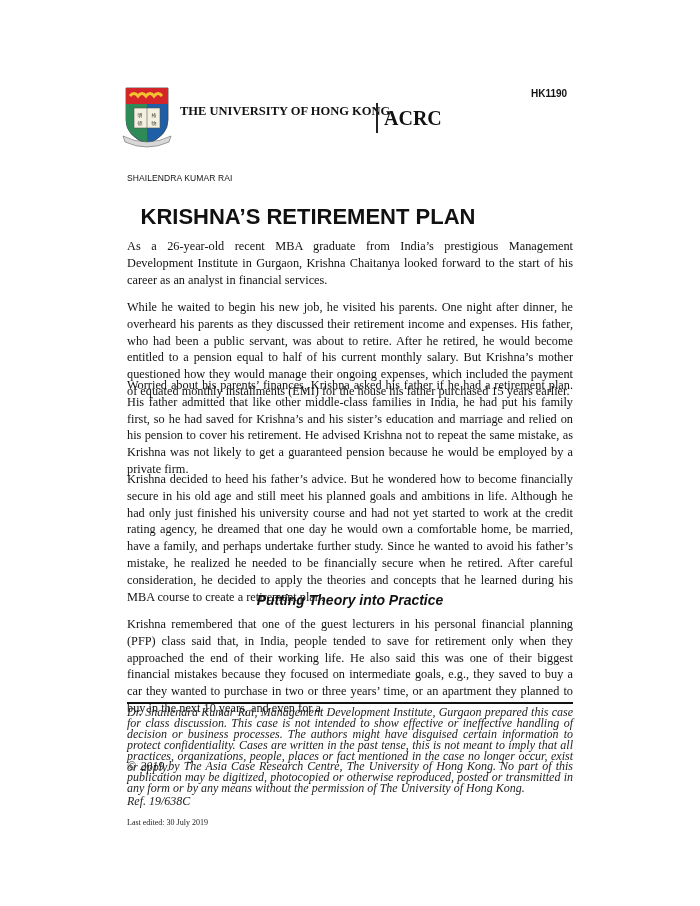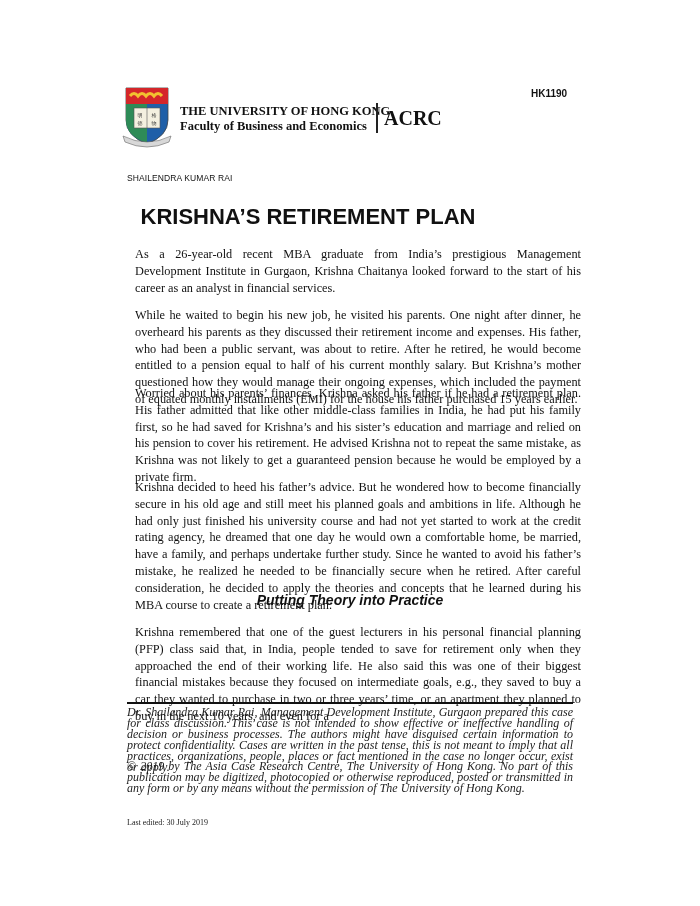--- a/index.html
+++ b/index.html
@@ -9,21 +9,21 @@
     .header { position: absolute; left: 122px; top: 86px; width: 480px; height: 62px; }
     .crest { position: absolute; left: 0; top: 0; width: 50px; height: 62px; }
     .univ-block { position: absolute; left: 58px; top: 18px; font-family: "Liberation Serif", serif; font-weight: bold; font-size: 12.5px; line-height: 15px; color: #111; white-space: nowrap; }
     .divider-v { position: absolute; left: 254px; top: 17px; width: 1.5px; height: 30px; background: #222; }
     .acrc { position: absolute; left: 262px; top: 18px; font-family: "Liberation Serif", serif; font-weight: bold; font-size: 20px; line-height: 28px; color: #111; }
     .code { position: absolute; left: 531px; top: 88px; font-family: "Liberation Sans", sans-serif; font-weight: bold; font-size: 10px; color: #111; }
 
     .author { position: absolute; left: 127px; top: 173px; font-family: "Liberation Sans", sans-serif; font-size: 8.5px; color: #111; letter-spacing: 0.1px; }
     .title { position: absolute; left: 0; width: 616px; top: 204px; text-align: center; font-family: "Liberation Sans", sans-serif; font-weight: bold; font-size: 22px; color: #111; }
 
-    .body-text { position: absolute; left: 127px; width: 446px; font-family: "Liberation Serif", serif; font-size: 12.3px; line-height: 16.8px; text-align: justify; color: #111; margin: 8px; }
+    .body-text { position: absolute; left: 127px; width: 446px; font-family: "Liberation Serif", serif; font-size: 12.3px; line-height: 16.8px; text-align: justify; color: #111; margin: 0; }
     .p1 { top: 238px; }
     .p2 { top: 299px; }
     .p3 { top: 377px; }
     .p4 { top: 471px; }
     .section-heading { position: absolute; left: 0; width: 700px; top: 592px; text-align: center; font-family: "Liberation Sans", sans-serif; font-weight: bold; font-size: 14px; color: #111; font-style: italic; }
     .p5 { top: 616px; }
 
     .rule { position: absolute; left: 127px; width: 446px; top: 702px; height: 1.6px; background: #111; }
     .foot { position: absolute; left: 127px; width: 446px; font-family: "Liberation Serif", serif; font-style: italic; font-size: 12px; line-height: 11px; text-align: justify; color: #222; margin: 0; }
     .disclaimer { top: 707px; }
@@ -45,21 +45,20 @@
       <rect x="12" y="22" width="26" height="20" fill="#f4f0e0" stroke="#555" stroke-width="0.6"></rect>
       <line x1="25" y1="22" x2="25" y2="42" stroke="#555" stroke-width="0.6"></line>
       <text x="18" y="31" font-size="5" text-anchor="middle" fill="#333">明</text>
       <text x="32" y="31" font-size="5" text-anchor="middle" fill="#333">格</text>
       <text x="18" y="39" font-size="5" text-anchor="middle" fill="#333">德</text>
       <text x="32" y="39" font-size="5" text-anchor="middle" fill="#333">物</text>
       <path d="M1 50 Q25 62 49 50 L47 56 Q25 66 3 56 Z" fill="#d8d8d8" stroke="#666" stroke-width="0.6"></path>
     </svg>
     <div class="univ-block">
       <div>THE UNIVERSITY OF HONG KONG</div>
-      <div>Faculty of Business and Economics</div>
     </div>
     <div class="divider-v"></div>
     <div class="acrc">ACRC</div>
   </div>
 
   <div class="code">HK1190</div>
 
   <div class="author">SHAILENDRA KUMAR RAI</div>
   <div class="title">KRISHNA’S RETIREMENT PLAN</div>
 
@@ -67,15 +66,16 @@
   <p class="body-text p2">While he waited to begin his new job, he visited his parents. One night after dinner, he overheard his parents as they discussed their retirement income and expenses. His father, who had been a public servant, was about to retire. After he retired, he would become entitled to a pension equal to half of his current monthly salary. But Krishna’s mother questioned how they would manage their ongoing expenses, which included the payment of equated monthly installments (EMI) for the house his father purchased 15 years earlier.</p>
   <p class="body-text p3">Worried about his parents’ finances, Krishna asked his father if he had a retirement plan. His father admitted that like other middle-class families in India, he had put his family first, so he had saved for Krishna’s and his sister’s education and marriage and relied on his pension to cover his retirement. He advised Krishna not to repeat the same mistake, as Krishna was not likely to get a guaranteed pension because he would be employed by a private firm.</p>
   <p class="body-text p4">Krishna decided to heed his father’s advice. But he wondered how to become financially secure in his old age and still meet his planned goals and ambitions in life. Although he had only just finished his university course and had not yet started to work at the credit rating agency, he dreamed that one day he would own a comfortable home, be married, have a family, and perhaps undertake further study. Since he wanted to avoid his father’s mistake, he realized he needed to be financially secure when he retired. After careful consideration, he decided to apply the theories and concepts that he learned during his MBA course to create a retirement plan.</p>
 
   <div class="section-heading">Putting Theory into Practice</div>
   <p class="body-text p5">Krishna remembered that one of the guest lecturers in his personal financial planning (PFP) class said that, in India, people tended to save for retirement only when they approached the end of their working life. He also said this was one of their biggest financial mistakes because they focused on intermediate goals, e.g., they saved to buy a car they wanted to purchase in two or three years’ time, or an apartment they planned to buy in the next 10 years, and even for a</p>
 
   <div class="rule"></div>
   <p class="foot disclaimer">Dr. Shailendra Kumar Rai, Management Development Institute, Gurgaon prepared this case for class discussion. This case is not intended to show effective or ineffective handling of decision or business processes. The authors might have disguised certain information to protect confidentiality. Cases are written in the past tense, this is not meant to imply that all practices, organizations, people, places or fact mentioned in the case no longer occur, exist or apply.</p>
   <p class="foot copyright">© 2019 by The Asia Case Research Centre, The University of Hong Kong. No part of this publication may be digitized, photocopied or otherwise reproduced, posted or transmitted in any form or by any means without the permission of The University of Hong Kong.</p>
+  <p class="foot ref">Ref. 19/638C</p>
   <div class="last-edited">Last edited: 30 July 2019</div>
 
 </div>
 
 </body></html>

